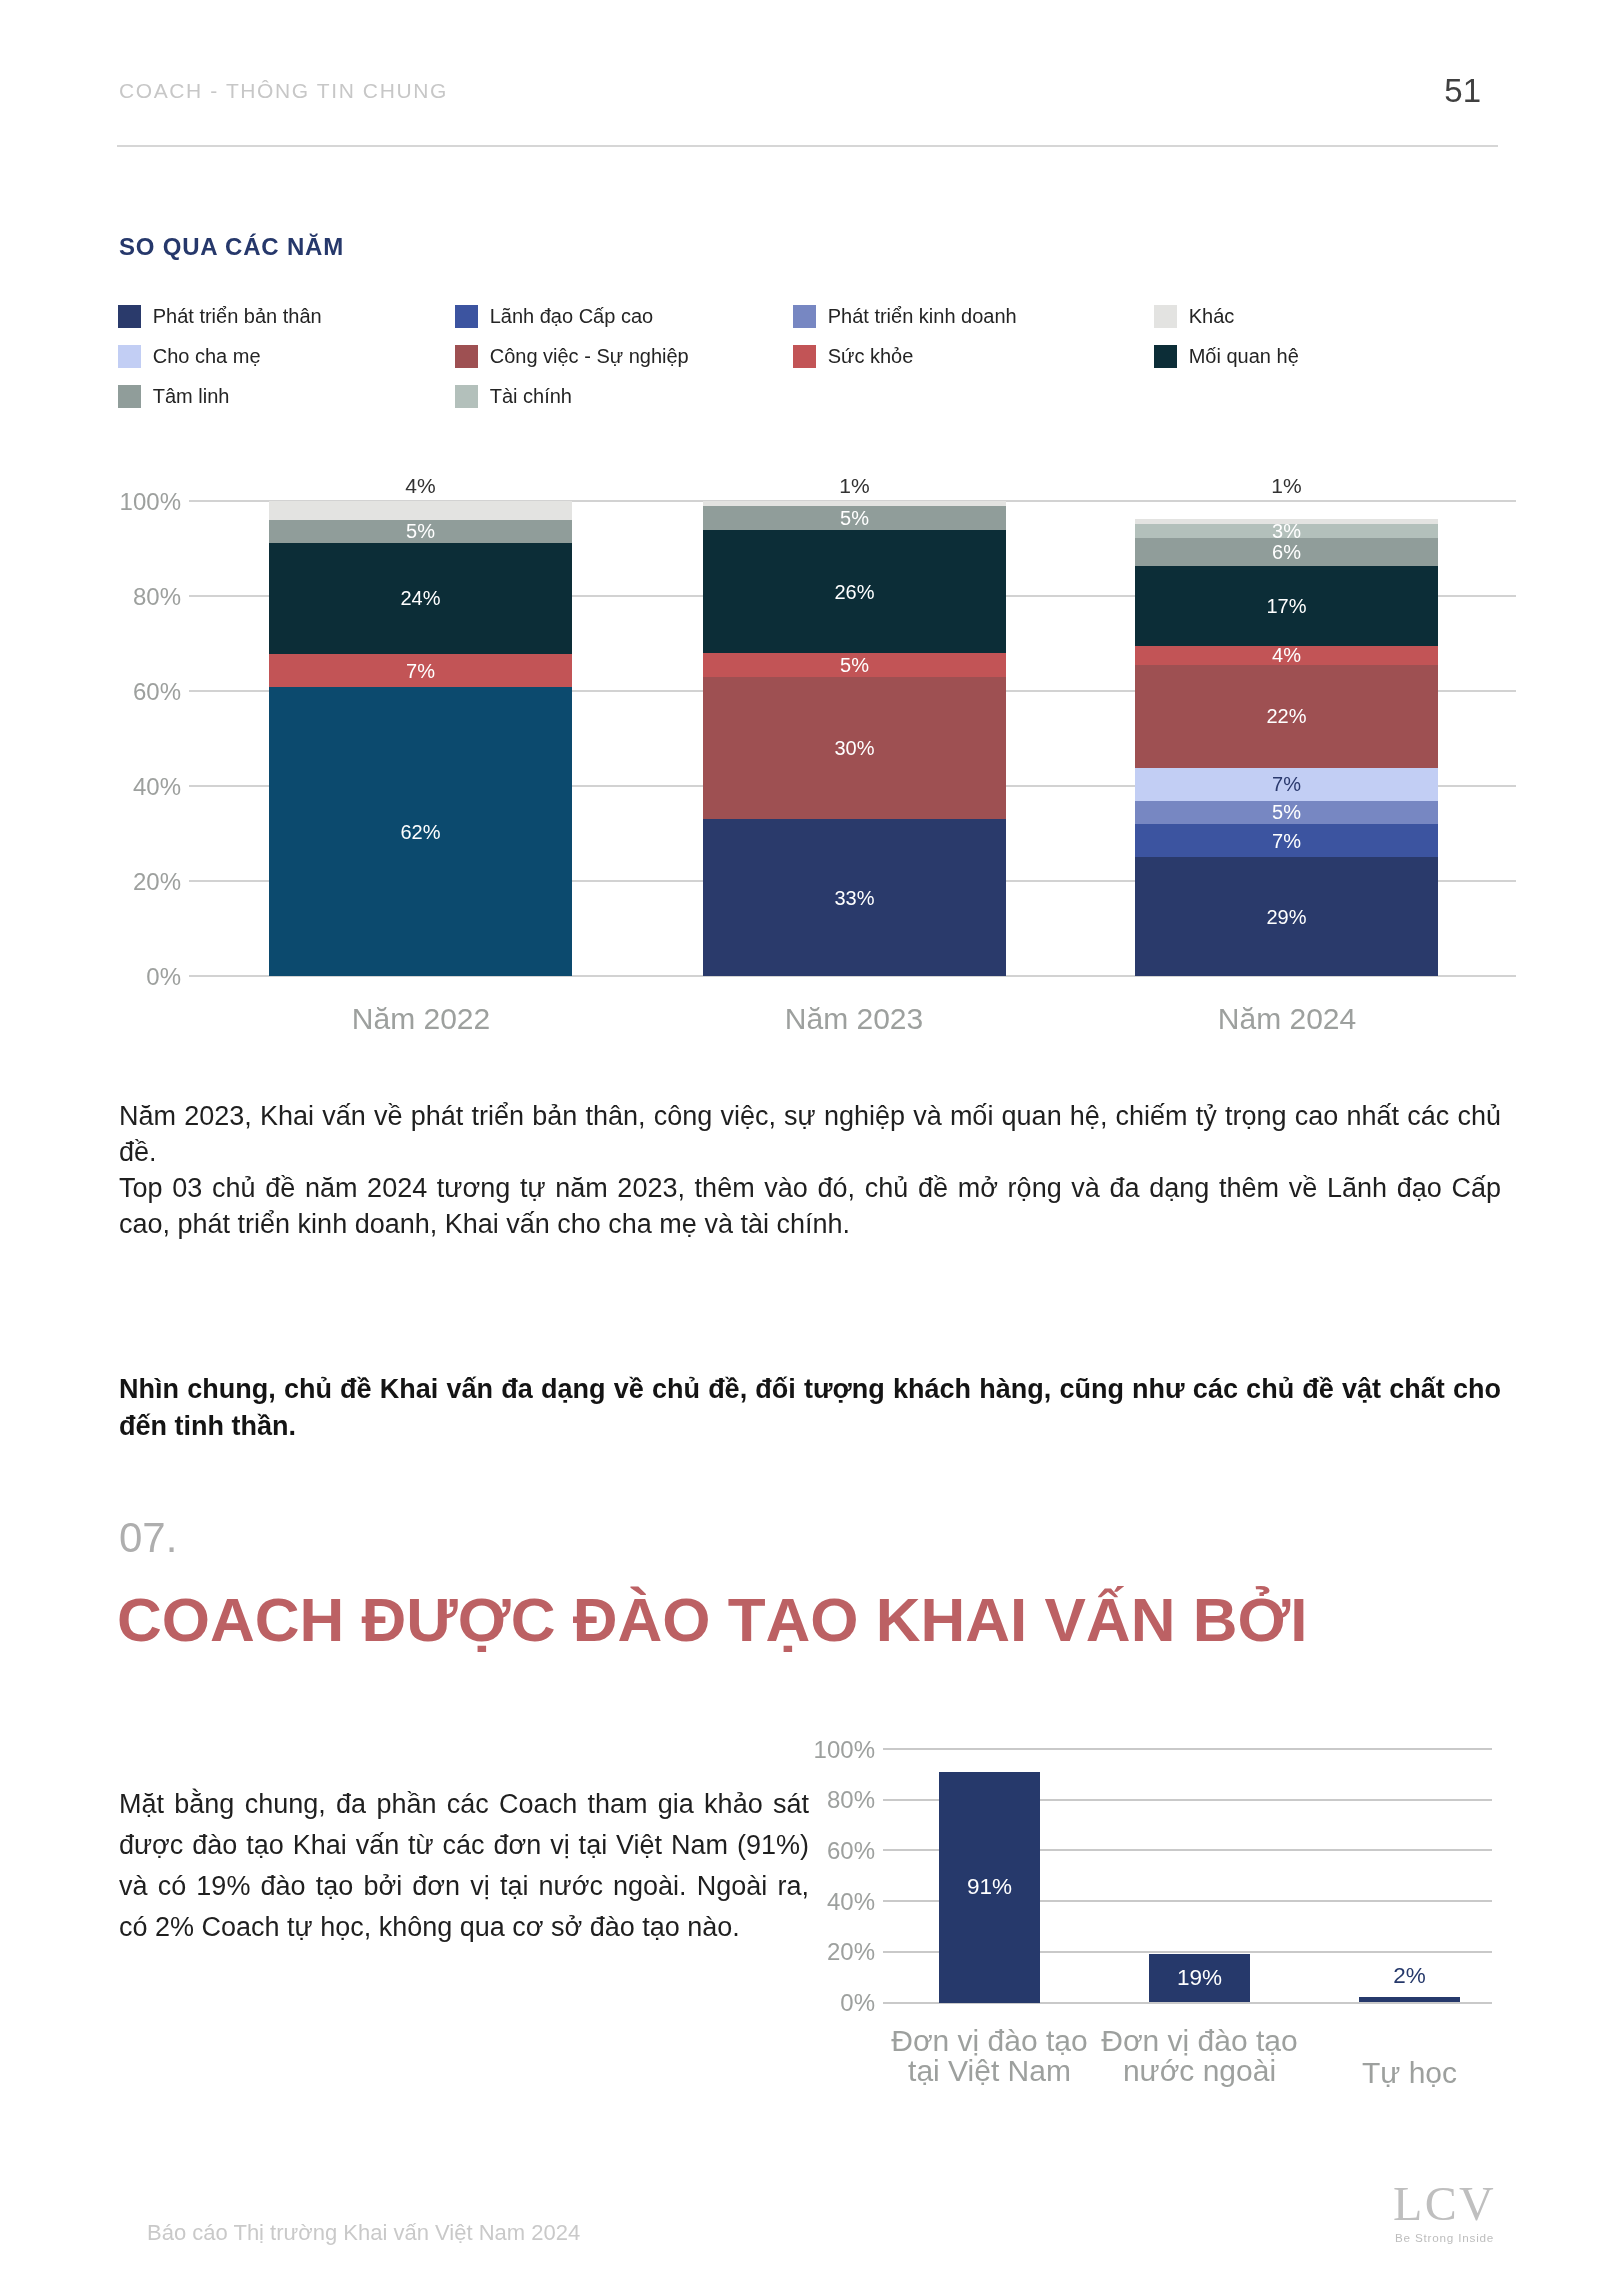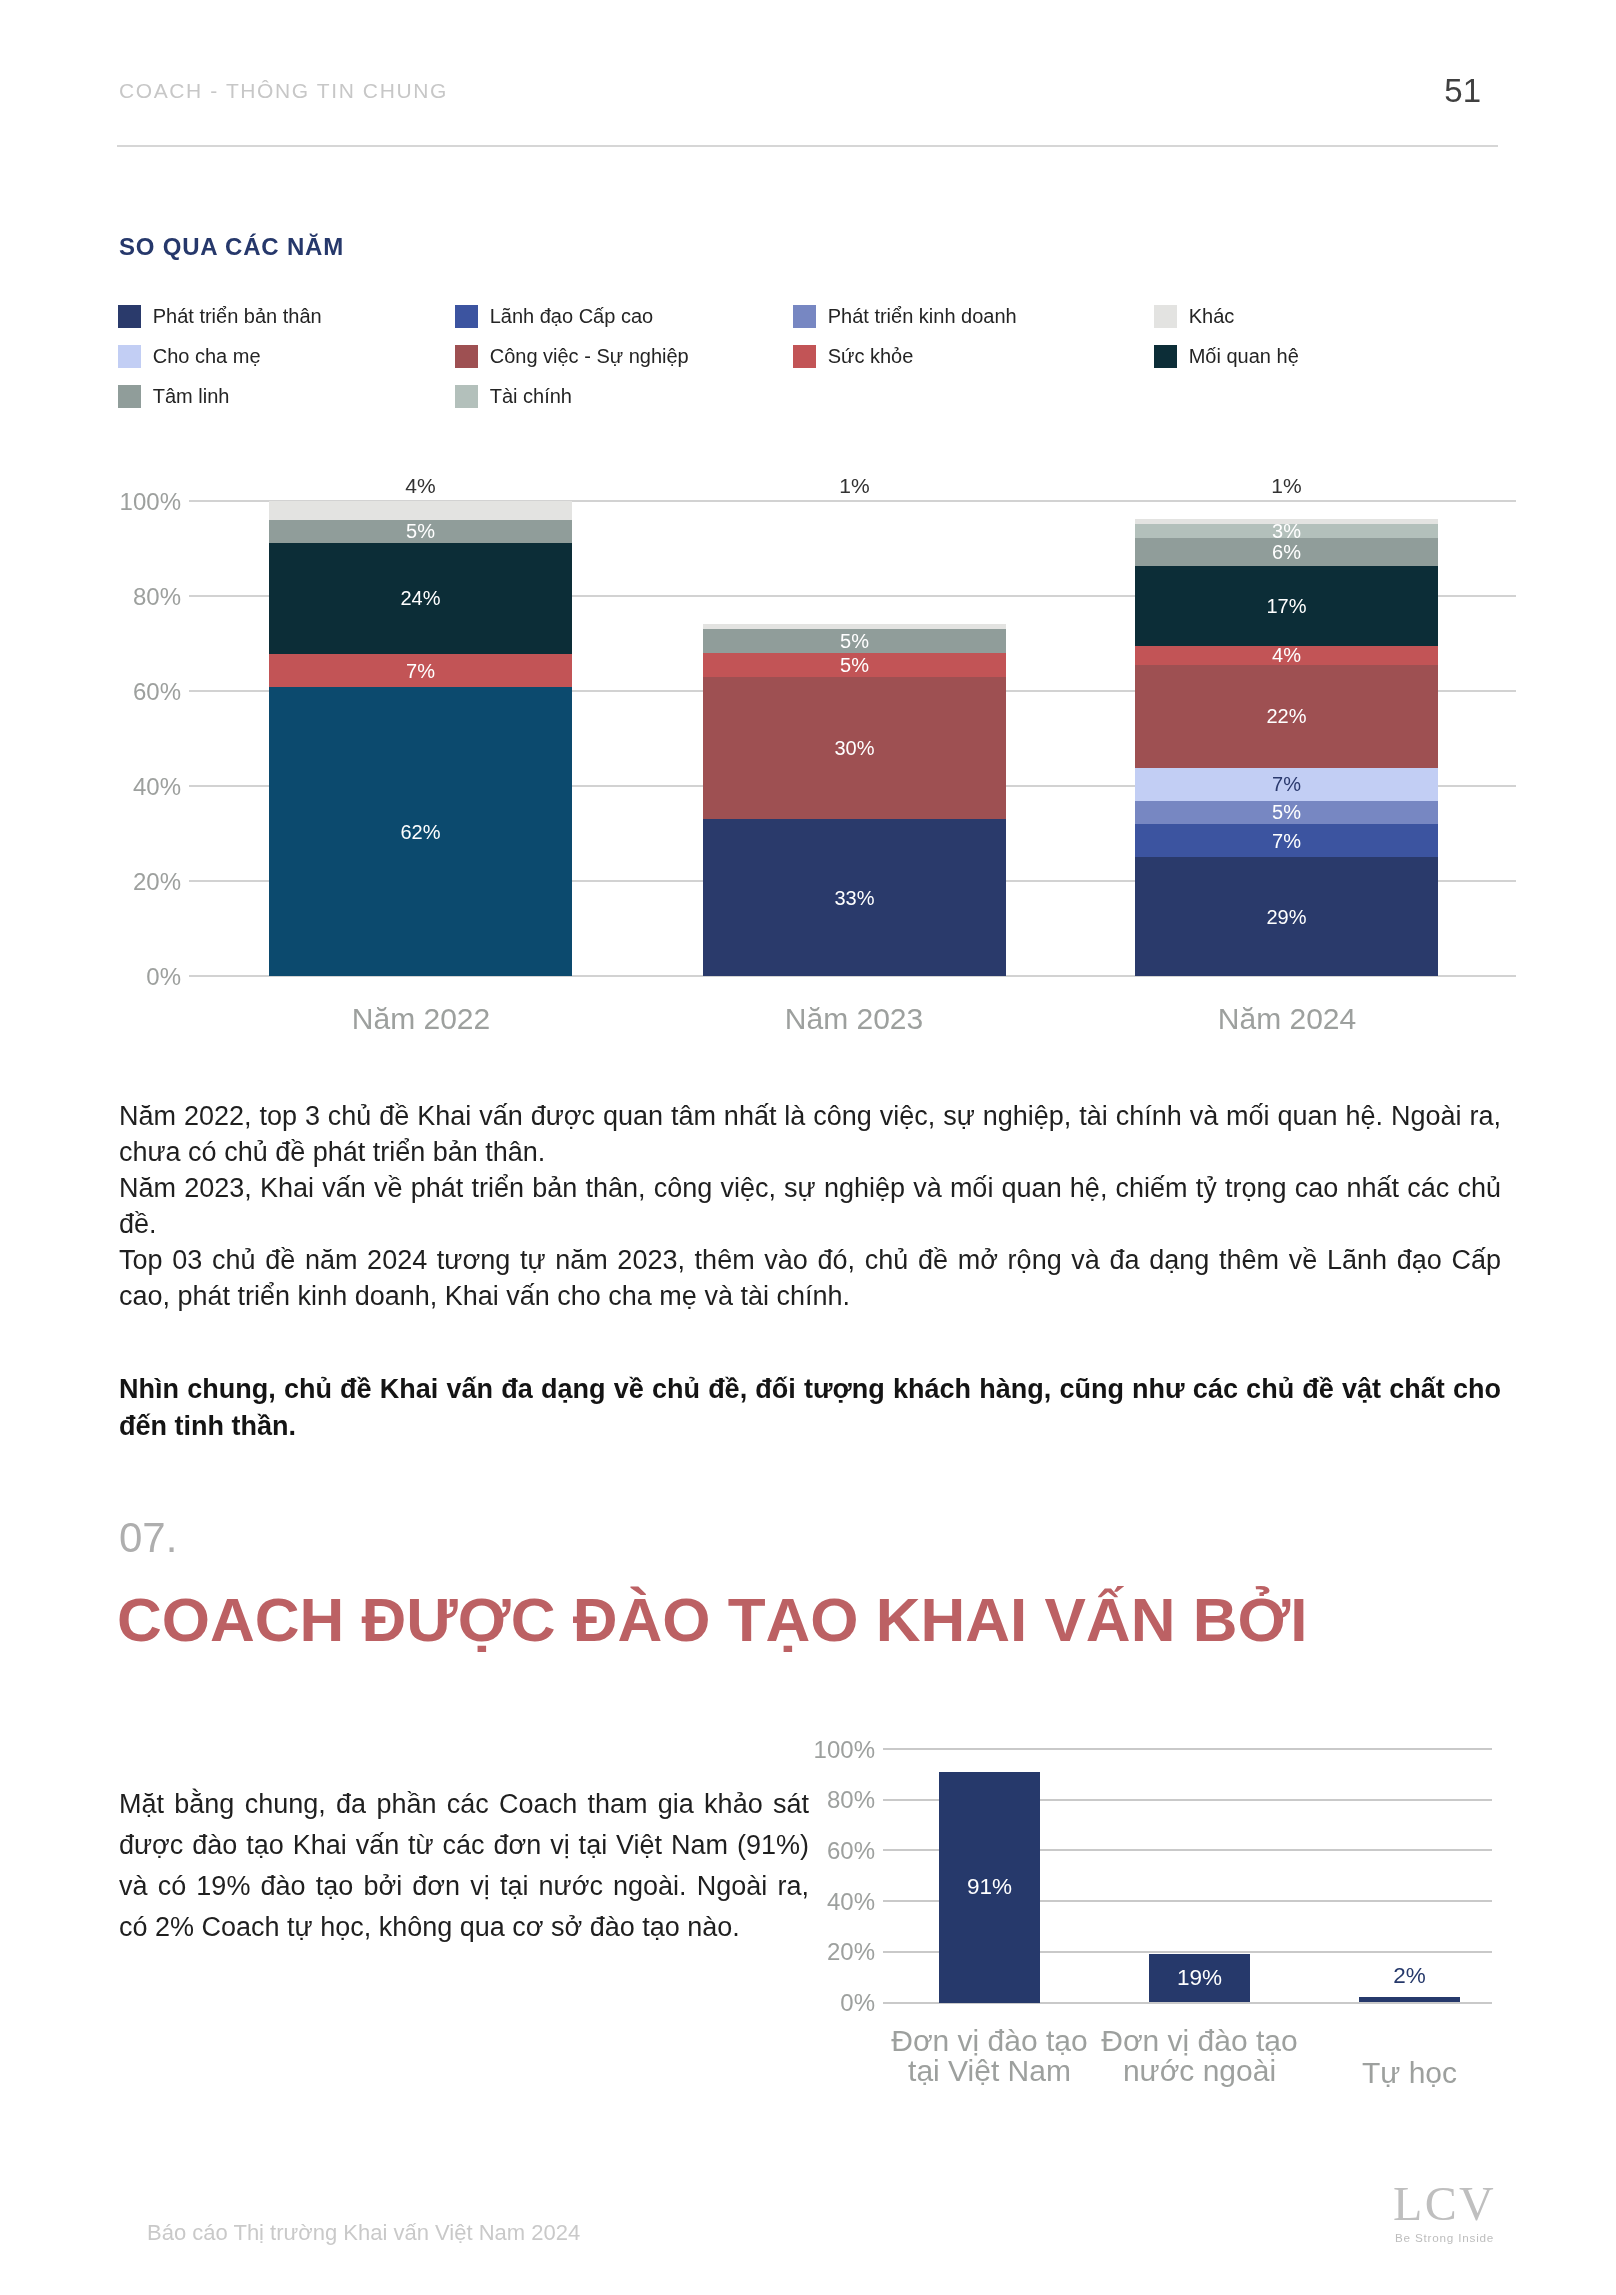--- a/index.html
+++ b/index.html
@@ -137,20 +137,23 @@
       <div class="bar-col" style="left: 586px; top: 35px; width: 303px; height: 475px;">
         <div class="seg" style="height: 157px; background: rgb(42, 58, 107);">
           <div class="seg-label">33%</div>
         </div>
         <div class="seg" style="height: 142px; background: rgb(158, 80, 82);">
           <div class="seg-label">30%</div>
         </div>
         <div class="seg" style="height: 24px; background: rgb(194, 84, 86);">
           <div class="seg-label">5%</div>
         </div>
+        <div class="seg" style="height: 123px; background: rgb(12, 45, 55);">
+          <div class="seg-label">26%</div>
+        </div>
         <div class="seg" style="height: 24px; background: rgb(144, 157, 154);">
           <div class="seg-label">5%</div>
         </div>
         <div class="seg" style="height: 4.7px; background: rgb(227, 227, 225);"></div>
       </div>
       <div class="above-label" style="left: 586px; width: 303px; top: 8.6px;">1%</div>
       <div class="xcat" style="left: 539px; width: 396px; top: 538px;">Năm 2023</div>
       <div class="bar-col" style="left: 1018px; top: 35px; width: 303px; height: 475px;">
         <div class="seg" style="height: 119px; background: rgb(42, 58, 107);">
           <div class="seg-label">29%</div>
@@ -179,21 +182,20 @@
         <div class="seg" style="height: 14px; background: rgb(179, 192, 187);">
           <div class="seg-label">3%</div>
         </div>
         <div class="seg" style="height: 4.7px; background: rgb(227, 227, 225);"></div>
       </div>
       <div class="above-label" style="left: 1018px; width: 303px; top: 8.6px;">1%</div>
       <div class="xcat" style="left: 972px; width: 396px; top: 538px;">Năm 2024</div>
     </div>
 
   <div class="p-block">
-      <p>Năm 2022, top 3 chủ đề Khai vấn được quan tâm nhất là công việc, sự nghiệp, tài chính và mối quan hệ. Ngoài ra, chưa có chủ đề phát triển bản thân.</p>
       <p>Năm 2023, Khai vấn về phát triển bản thân, công việc, sự nghiệp và mối quan hệ, chiếm tỷ trọng cao nhất các chủ đề.</p>
       <p>Top 03 chủ đề năm 2024 tương tự năm 2023, thêm vào đó, chủ đề mở rộng và đa dạng thêm về Lãnh đạo Cấp cao, phát triển kinh doanh, Khai vấn cho cha mẹ và tài chính.</p>
     </div>
   <div class="bold-block">Nhìn chung, chủ đề Khai vấn đa dạng về chủ đề, đối tượng khách hàng, cũng như các chủ đề vật chất cho đến tinh thần.</div>
 
   <div class="sec-num">07.</div>
   <div class="sec2-title">COACH ĐƯỢC ĐÀO TẠO KHAI VẤN BỞI</div>
   <div class="p2">Mặt bằng chung, đa phần các Coach tham gia khảo sát được đào tạo Khai vấn từ các đơn vị tại Việt Nam (91%) và có 19% đào tạo bởi đơn vị tại nước ngoài. Ngoài ra, có 2% Coach tự học, không qua cơ sở đào tạo nào.</div>
 
   <div class="chart" style="left:793px;top:1710px;width:707px;height:389px;">

